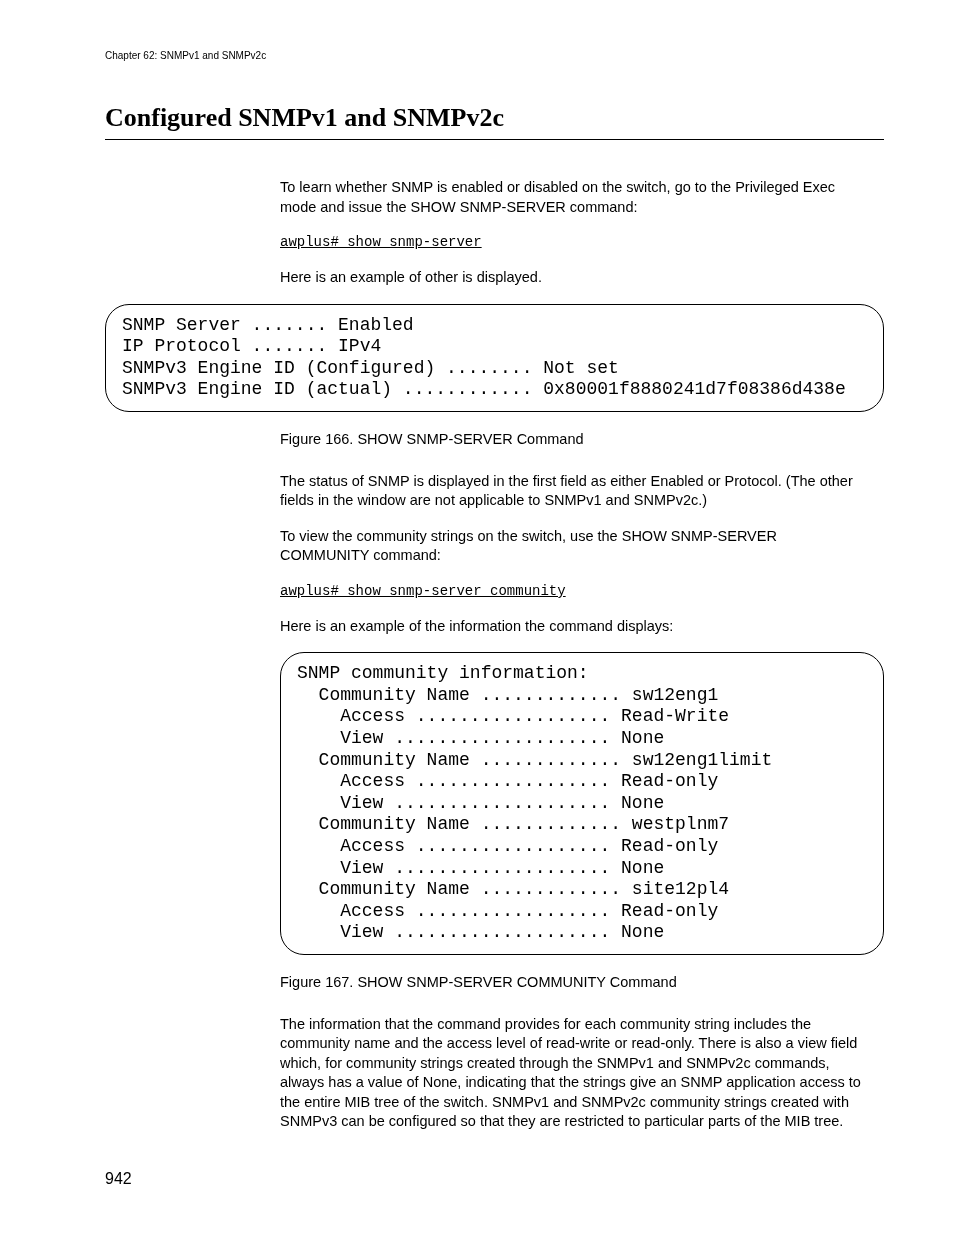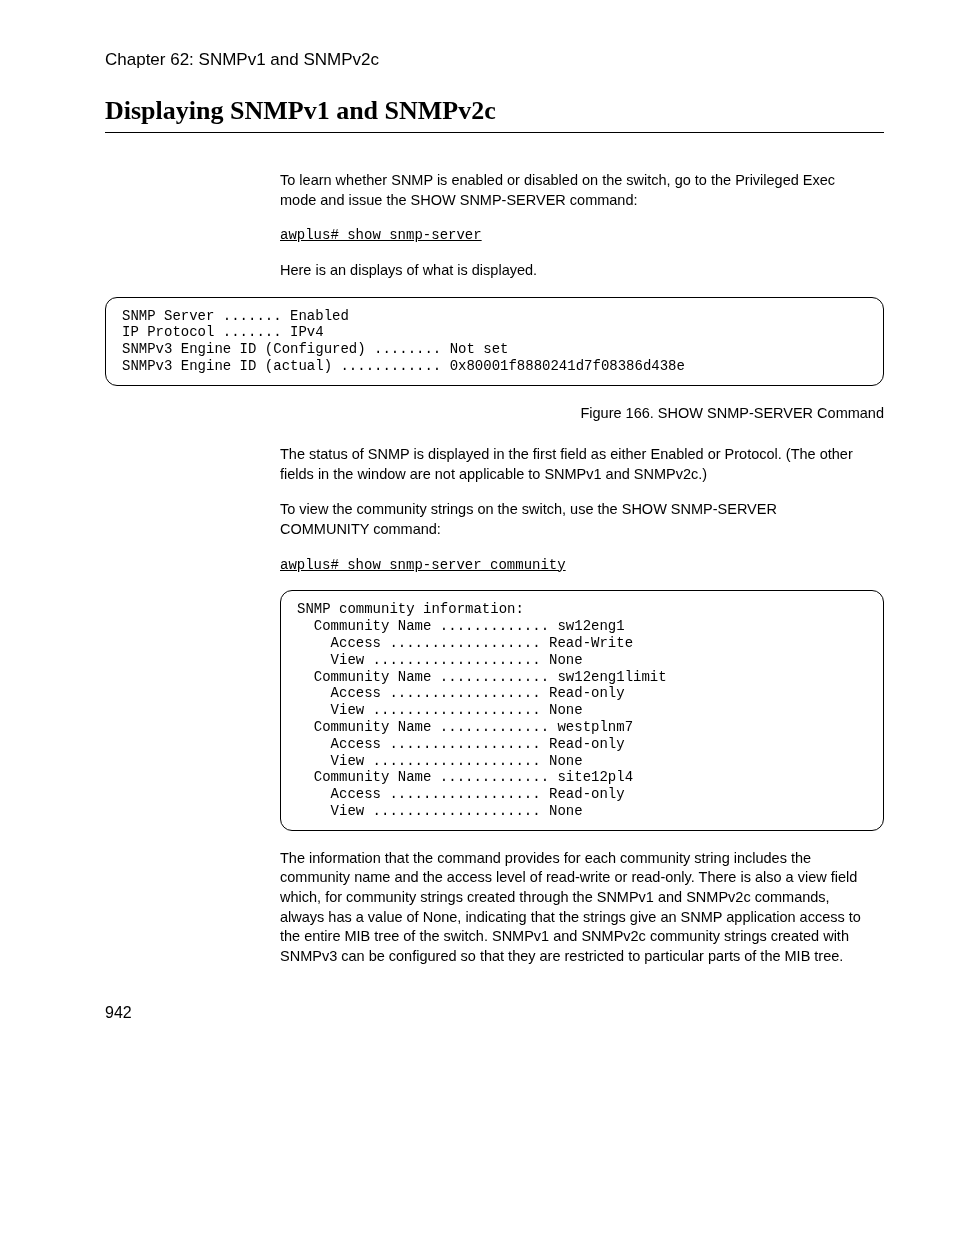--- a/index.html
+++ b/index.html
@@ -7,22 +7,22 @@
     padding: 0;
     background: #ffffff;
     font-family: Arial, Helvetica, sans-serif;
     color: #000000;
     width: 954px;
   }
   .page {
     padding: 50px 70px 40px 105px;
   }
   .chapter-header {
-    font-size: 17px;
-    margin-bottom: 26px;
+    font-size: 10px;
+    margin-bottom: 42px;
   }
   .section-title {
     font-family: "Times New Roman", Times, serif;
     font-size: 26px;
     font-weight: bold;
     border-bottom: 1px solid #000;
     padding-bottom: 6px;
     margin-bottom: 38px;
   }
   .body-block {
@@ -35,86 +35,88 @@
   }
   .cmd {
     font-family: "Courier New", Courier, monospace;
     font-size: 14px;
     margin: 0 0 16px 0;
     white-space: pre;
     text-decoration: underline;
   }
   .figure-box {
     border: 1.5px solid #000;
-    border-radius: 12px;
+    border-radius: 24px;
     padding: 10px 16px 10px 16px;
     font-family: "Courier New", Courier, monospace;
-    font-size: 14px;
+    font-size: 18px;
     line-height: 1.2;
     white-space: pre;
     margin: 0 0 18px 0;
     overflow: hidden;
   }
   .figure-box.wide {
     margin-left: 0px;
   }
   .figure-box.narrow {
     margin-left: 175px;
     margin-right: 0;
   }
   .figure-caption {
-    text-align: right;
+    text-align: left;
     font-size: 14.5px;
     margin: 0 0 22px 0;
   }
   .page-number {
     font-size: 16px;
     margin-top: 38px;
   }
 </style>
 </head>
 <body>
 
 <div class="page">
 
   <div class="chapter-header">Chapter 62: SNMPv1 and SNMPv2c</div>
 
-  <div class="section-title">Displaying SNMPv1 and SNMPv2c</div>
+  <div class="section-title">Configured SNMPv1 and SNMPv2c</div>
 
   <div class="body-block">
     <p class="para">To learn whether SNMP is enabled or disabled on the switch, go to the Privileged Exec mode and issue the SHOW SNMP-SERVER command:</p>
     <p class="cmd">awplus# show snmp-server</p>
-    <p class="para">Here is an displays of what is displayed.</p>
+    <p class="para">Here is an example of other is displayed.</p>
   </div>
 
   <div class="figure-box wide">SNMP Server ....... Enabled
 IP Protocol ....... IPv4
 SNMPv3 Engine ID (Configured) ........ Not set
 SNMPv3 Engine ID (actual) ............ 0x80001f8880241d7f08386d438e</div>
 
   <div class="body-block">
     <p class="figure-caption">Figure 166. SHOW SNMP-SERVER Command</p>
     <p class="para">The status of SNMP is displayed in the first field as either Enabled or Protocol. (The other fields in the window are not applicable to SNMPv1 and SNMPv2c.)</p>
     <p class="para">To view the community strings on the switch, use the SHOW SNMP-SERVER COMMUNITY command:</p>
     <p class="cmd">awplus# show snmp-server community</p>
+    <p class="para">Here is an example of the information the command displays:</p>
   </div>
 
   <div class="figure-box narrow">SNMP community information:
   Community Name ............. sw12eng1
     Access .................. Read-Write
     View .................... None
   Community Name ............. sw12eng1limit
     Access .................. Read-only
     View .................... None
   Community Name ............. westplnm7
     Access .................. Read-only
     View .................... None
   Community Name ............. site12pl4
     Access .................. Read-only
     View .................... None</div>
 
   <div class="body-block">
+    <p class="figure-caption">Figure 167. SHOW SNMP-SERVER COMMUNITY Command</p>
     <p class="para">The information that the command provides for each community string includes the community name and the access level of read-write or read-only. There is also a view field which, for community strings created through the SNMPv1 and SNMPv2c commands, always has a value of None, indicating that the strings give an SNMP application access to the entire MIB tree of the switch. SNMPv1 and SNMPv2c community strings created with SNMPv3 can be configured so that they are restricted to particular parts of the MIB tree.</p>
   </div>
 
   <div class="page-number">942</div>
 
 </div>
 
 </body></html>

